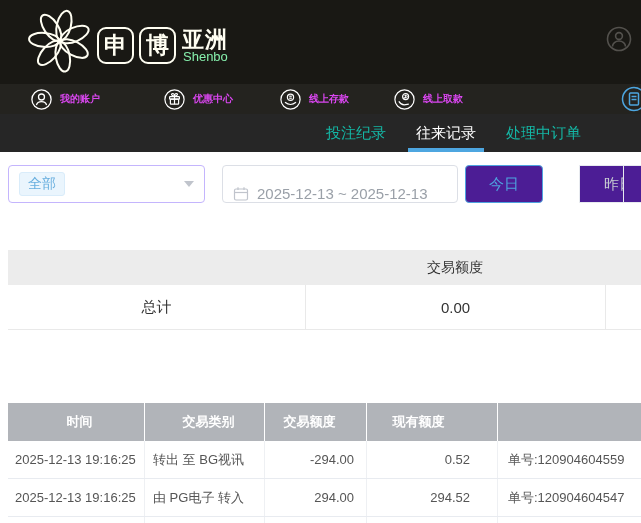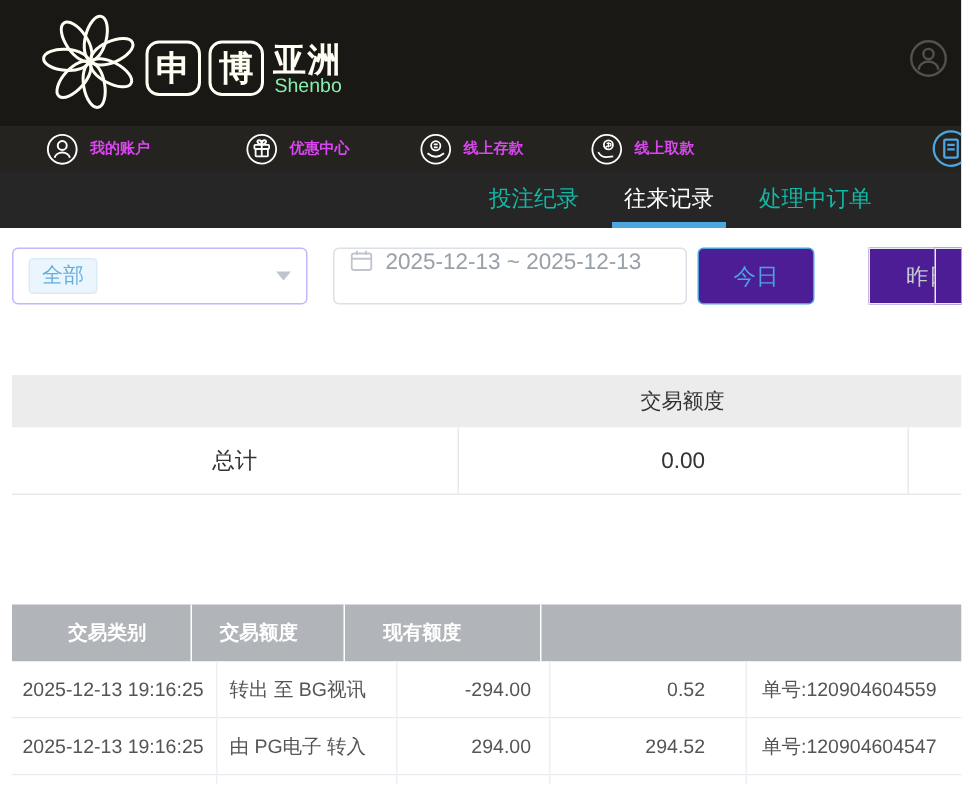--- a/index.html
+++ b/index.html
@@ -41,21 +41,21 @@
   
   .filters { position:absolute; top:152px; left:0; width:641px; height:70px; background:#fff; }
   .select-box { position:absolute; left:8px; top:13px; width:197px; height:38px;
     border:1px solid #c4b5fd; border-radius:4px; background:#fff; display:flex; align-items:center;
     padding:0 10px; cursor:pointer; }
   .select-tag { background:#eaf5fd; border:1px solid #d9ecfa; color:#67aede; font-size:14px;
     border-radius:3px; padding:2px 8px; }
   .select-caret { margin-left:auto; width:0; height:0; border-left:5px solid transparent;
     border-right:5px solid transparent; border-top:6px solid #c0c4cc; }
   .date-box { position:absolute; left:222px; top:13px; width:236px; height:38px;
-    border:1px solid #dcdfe6; border-radius:4px; background:#fff; display:flex; align-items:flex-start;
+    border:1px solid #dcdfe6; border-radius:4px; background:#fff; display:flex; align-items:flex-end;
     padding:0 10px; cursor:pointer; }
   .date-box .cal { width:16px; height:16px; margin-right:8px; }
   .date-text { color:#9aa0a8; font-size:15px; white-space:nowrap; }
   .btn { position:absolute; top:13px; height:38px; background:#4c1d95; font-size:15px;
     display:flex; align-items:center; justify-content:center; cursor:pointer; }
   .btn-today { left:465px; width:78px; border:1px solid #4ea3df; border-radius:4px; color:#4ea3df; }
   .btn-yday { left:543px; width:80px; border:1px solid #e7eaef; border-right:1px solid #dfe3e9;
     color:#c4c8d0;margin-left:36px; }
   .btn-partial { left:623px; width:50px; border:1px solid #e7eaef; color:#c4c8d0; }
 
@@ -223,20 +223,21 @@
     </div>
     <div class="sum-body">
       <div class="sc1">总计</div>
       <div class="sc2">0.00</div>
       <div class="sc3"></div>
     </div>
   </div>
 
   <div class="tx-table">
     <div class="tx-head">
+      <div class="tc1">时间</div>
       <div class="tc2">交易类别</div>
       <div class="tc3">交易额度</div>
       <div class="tc4">现有额度</div>
       <div class="tc5"></div>
     </div>
     <div class="tx-row">
       <div class="tc1">2025-12-13 19:16:25</div>
       <div class="tc2">转出 至 BG视讯</div>
       <div class="tc3">-294.00</div>
       <div class="tc4">0.52</div>

